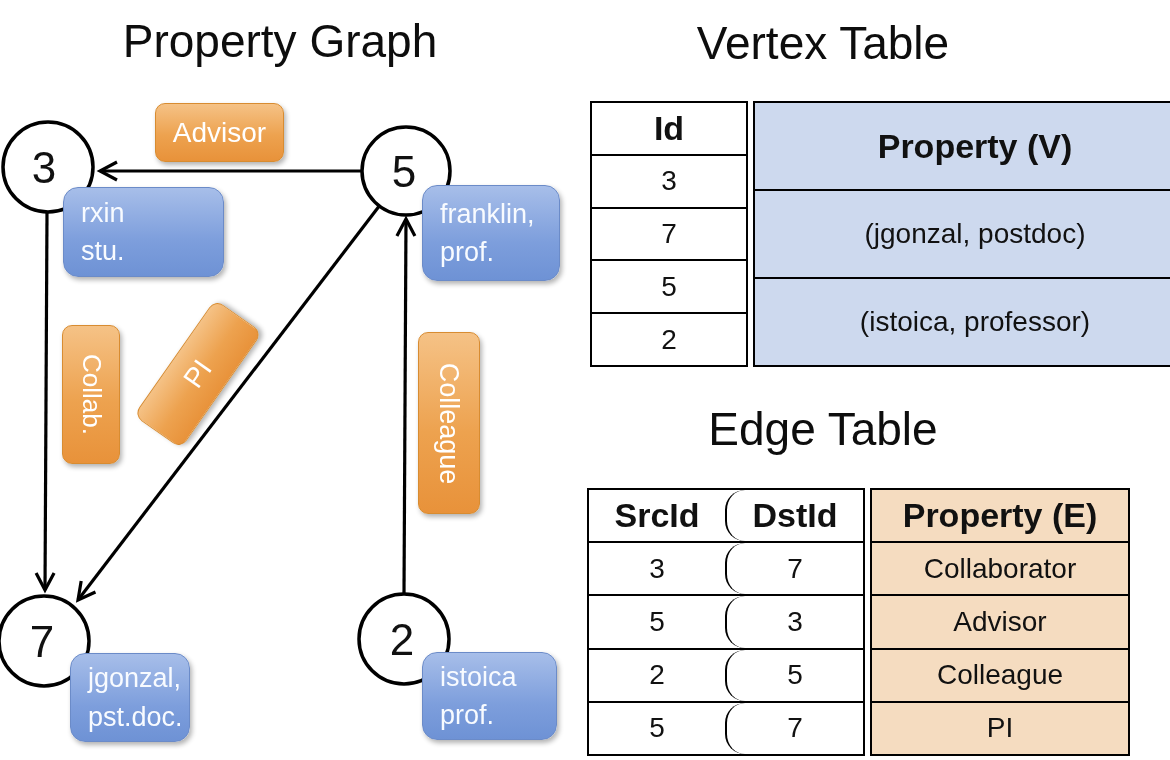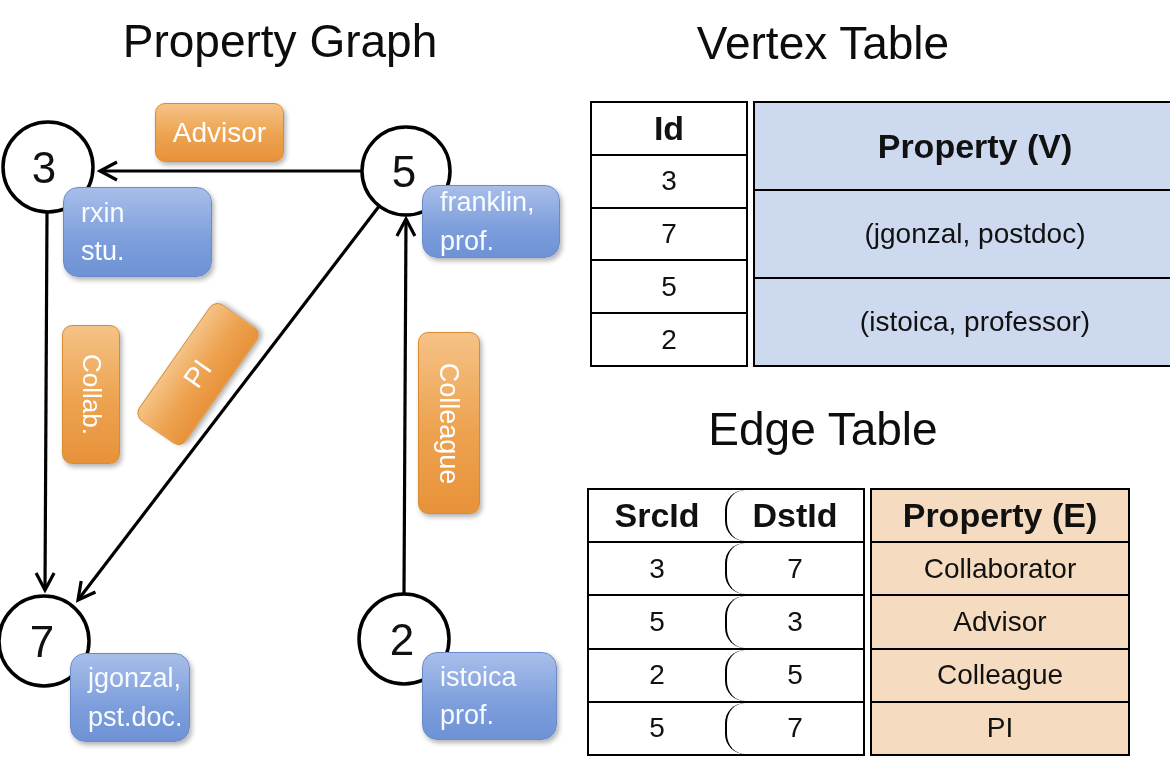--- a/index.html
+++ b/index.html
@@ -87,25 +87,25 @@
   </div>
 
   <div class="obox" style="left:127px;top:345px;width:140px;height:56px;transform:rotate(-55deg);">
     <span>PI</span>
   </div>
 
   <div class="obox" style="left:418px;top:332px;width:60px;height:180px;font-size:27px;">
     <span class="vtext">Colleague</span>
   </div>
 
-  <div class="bbox" style="left:63px;top:187px;width:149px;height:90px;">
+  <div class="bbox" style="left:63px;top:187px;width:161px;height:90px;">
     <span>rxin</span>
     <span>stu.</span>
   </div>
-  <div class="bbox" style="left:422px;top:185px;width:138px;height:73px;">
+  <div class="bbox" style="left:422px;top:185px;width:138px;height:96px;">
     <span>franklin,</span>
     <span>prof.</span>
   </div>
   <div class="bbox" style="left:70px;top:653px;width:120px;height:89px;">
     <span>jgonzal,</span>
     <span>pst.doc.</span>
   </div>
   <div class="bbox" style="left:422px;top:652px;width:135px;height:88px;">
     <span>istoica</span>
     <span>prof.</span>

